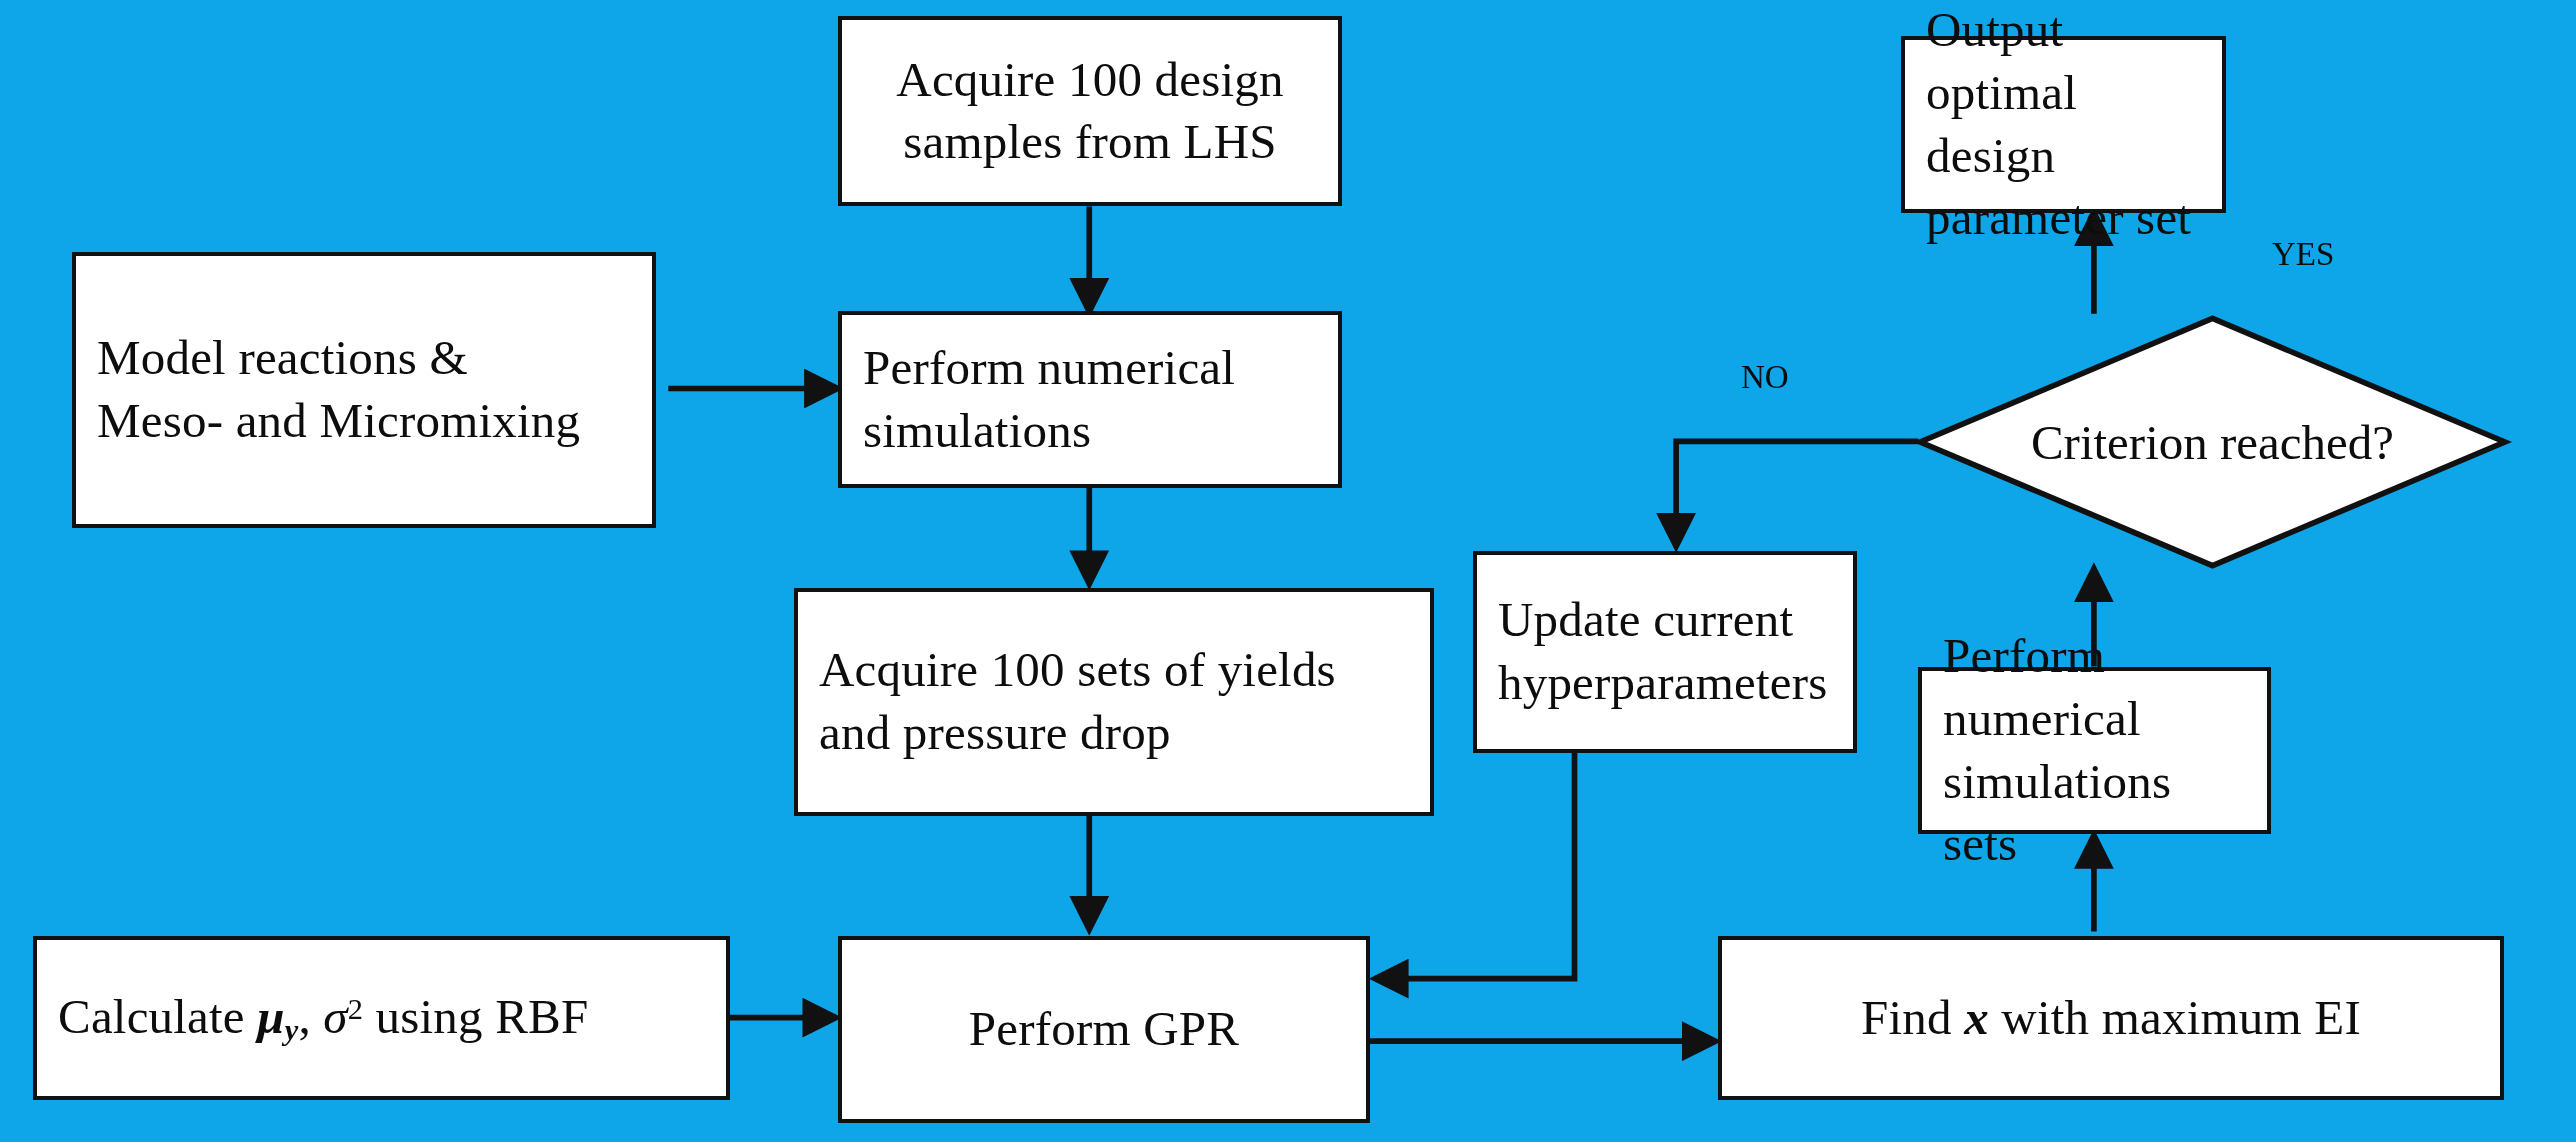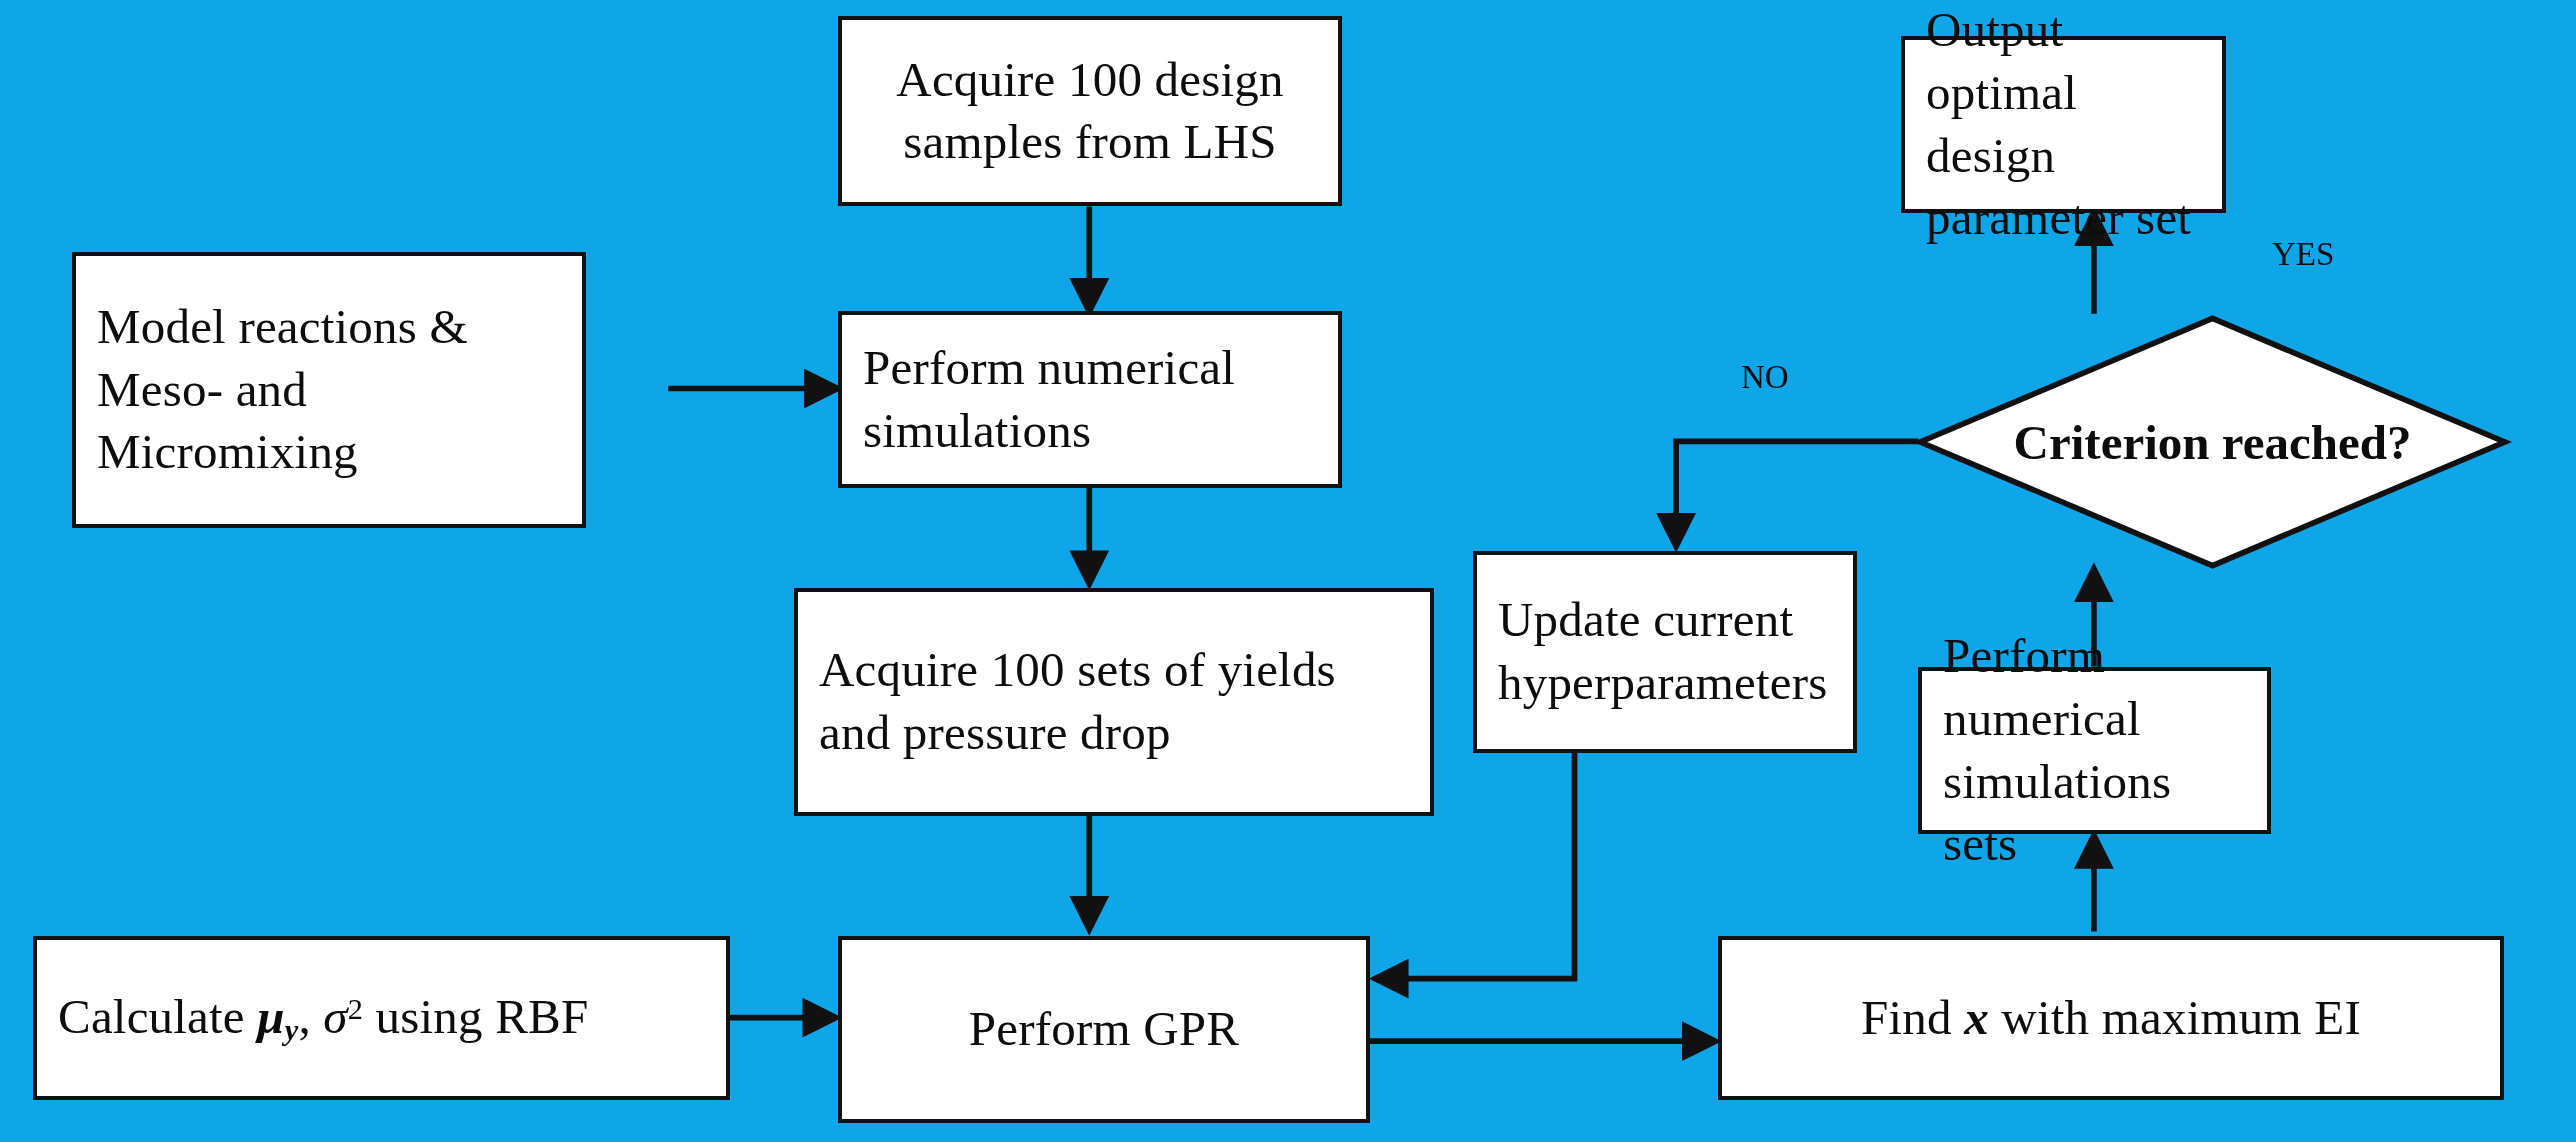--- a/index.html
+++ b/index.html
@@ -51,21 +51,20 @@
     position: absolute;
     left: 0;
     top: 0;
     width: 100%;
     height: 100%;
     display: flex;
     align-items: center;
     justify-content: center;
     font-size: 49px;
     white-space: nowrap;
-    font-weight: bold;
   }
   .edge-label {
     position: absolute;
     font-size: 33px;
     white-space: nowrap;
   }
   #wires {
     position: absolute;
     left: 0;
     top: 0;
@@ -132,21 +131,21 @@
     </g>
   </svg>
 
   <div class="node center-text" style="left:838px; top:16.3px; width:504px; height:190px;">
     <div>
       <div>Acquire 100 design</div>
       <div>samples from LHS</div>
     </div>
   </div>
 
-  <div class="node left-text" style="left:72px; top:252px; width:514px; height:276px;">
+  <div class="node left-text" style="left:72px; top:252px; width:584px; height:276px;">
     <div>
       <div>Model reactions &amp;</div>
       <div>Meso- and Micromixing</div>
     </div>
   </div>
 
   <div class="node left-text" style="left:838px; top:311px; width:504px; height:177px;">
     <div>
       <div>Perform numerical</div>
       <div>simulations</div>

